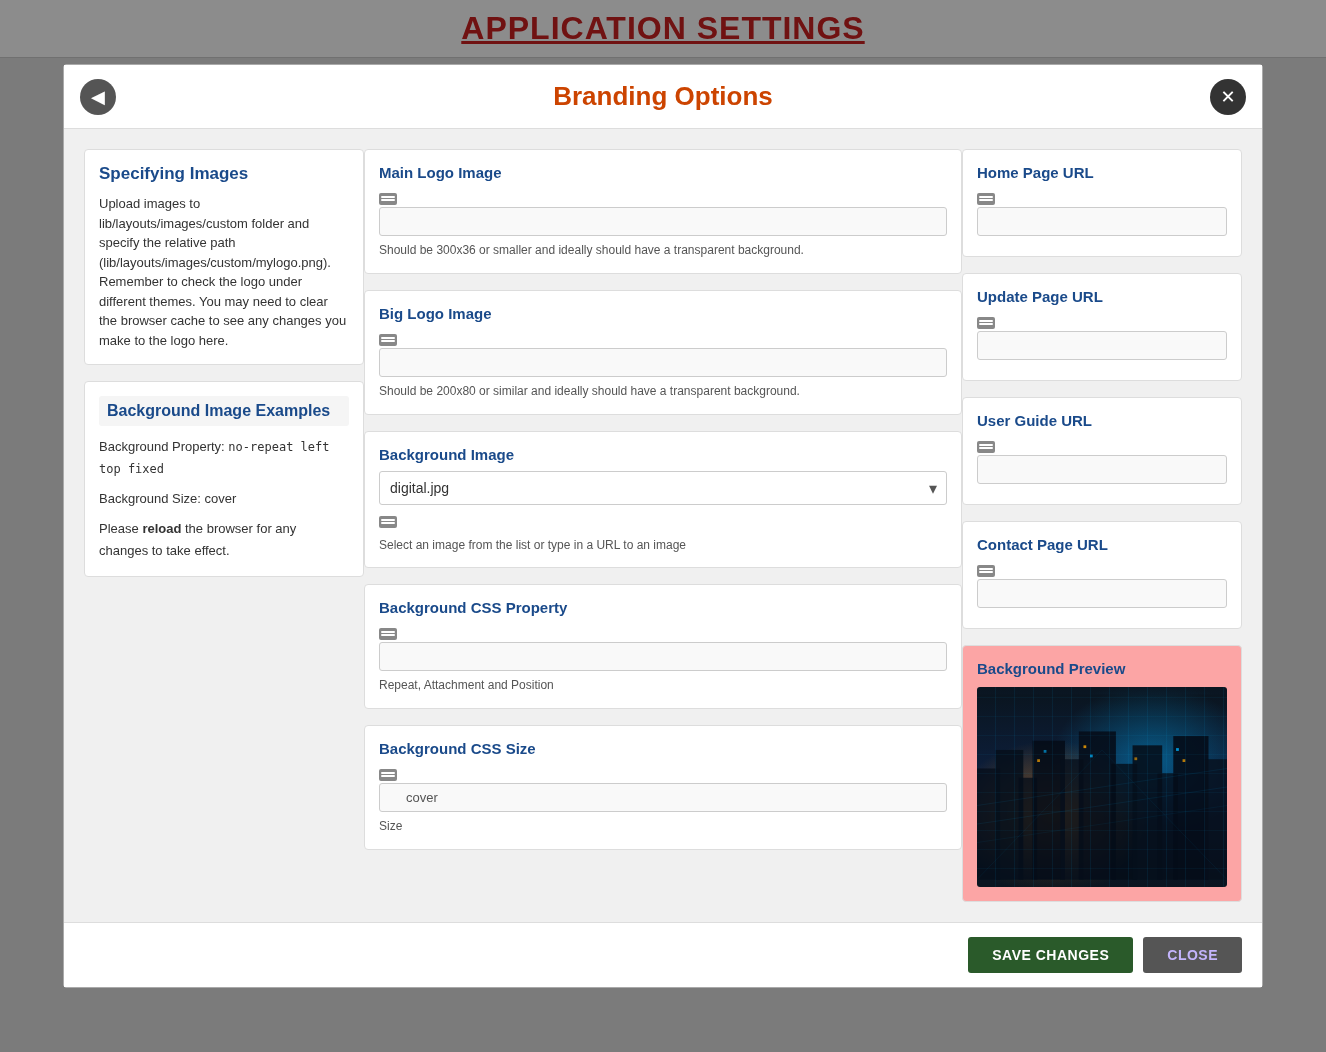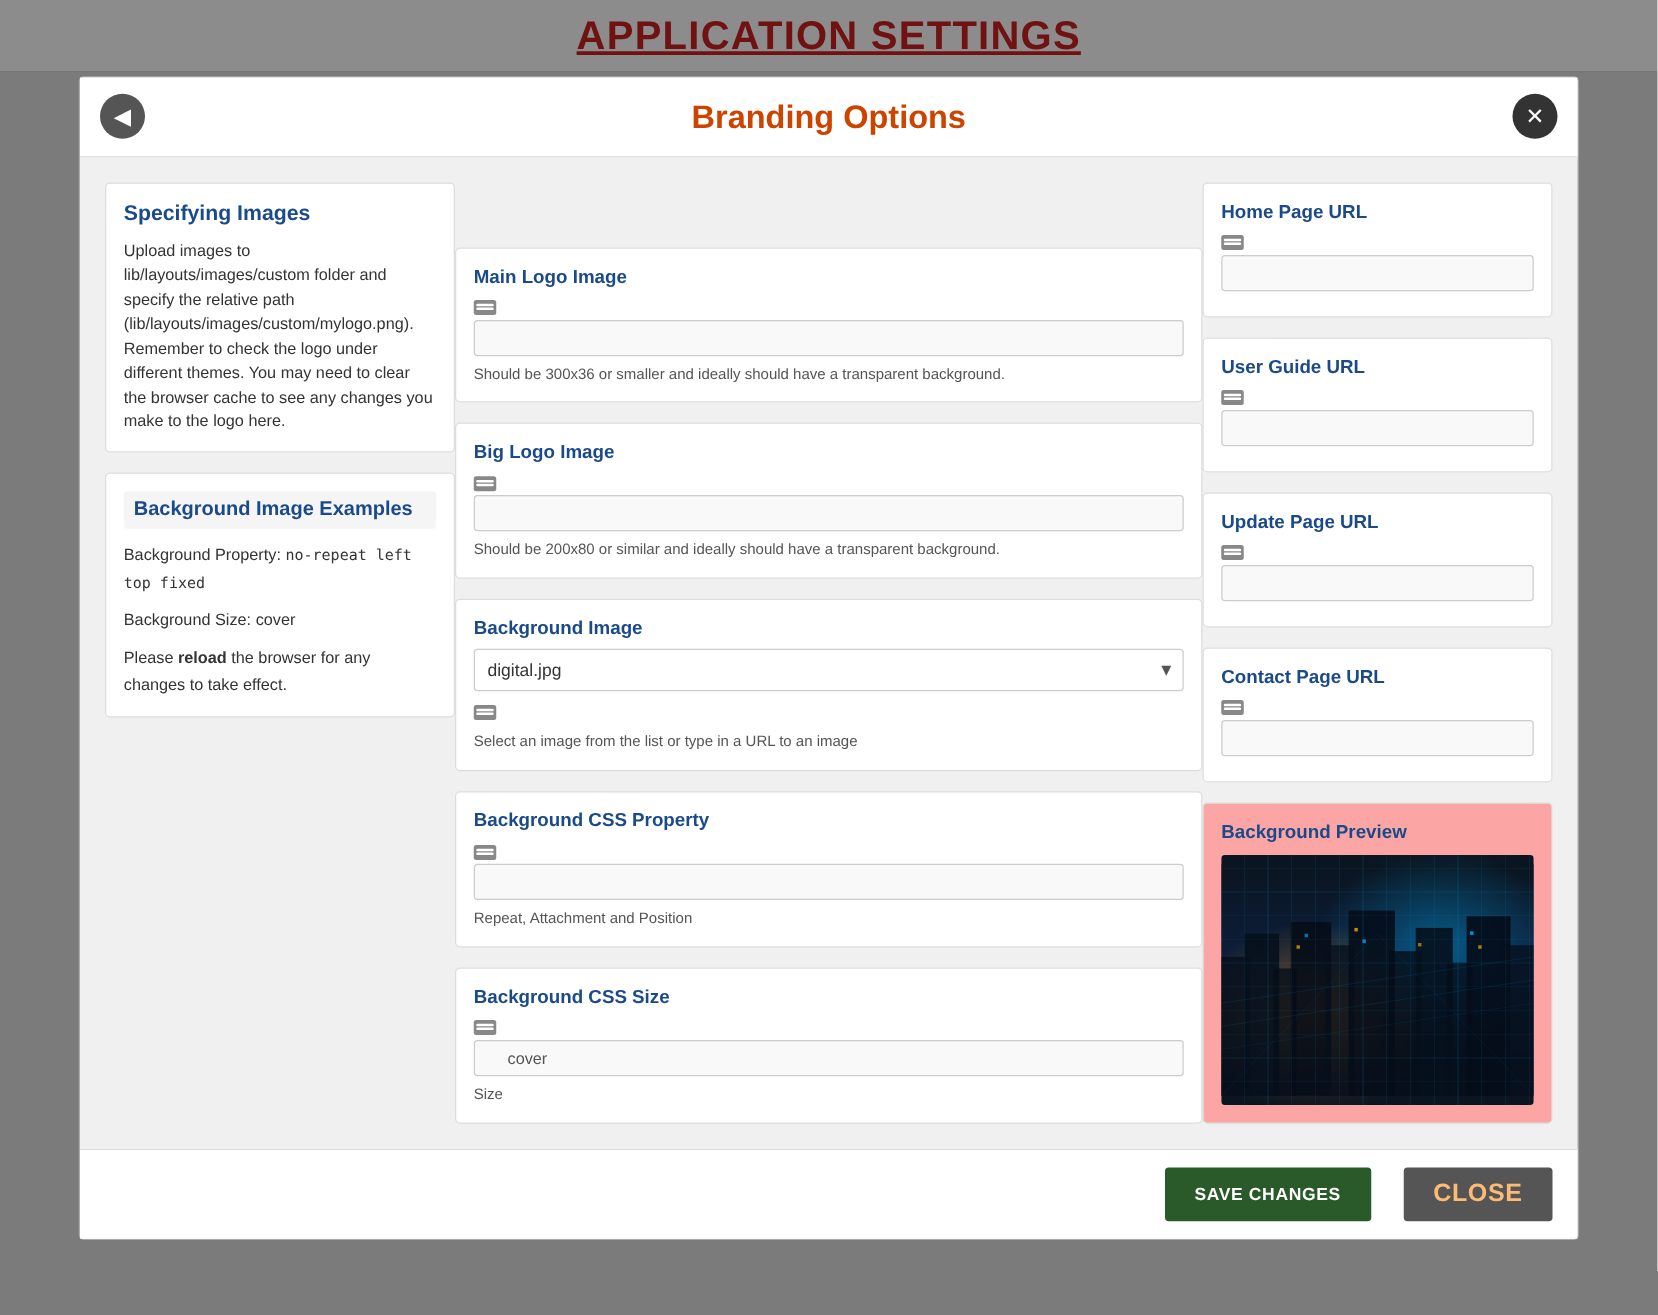--- a/index.html
+++ b/index.html
@@ -183,21 +183,20 @@
     .reload-bold {
       font-weight: bold;
     }
 
     
     .col-middle {
       flex: 1;
       display: flex;
       flex-direction: column;
       gap: 16px;
-      justify-content: flex-end;
     }
 
     .field-section {
       background: #fff;
       border: 1px solid #ddd;
       border-radius: 4px;
       padding: 14px;
     }
 
     .field-label {
@@ -320,42 +319,42 @@
         );
     }
 
     
     .modal-footer {
       padding: 14px 20px;
       background: #fff;
       border-top: 1px solid #ddd;
       display: flex;
       justify-content: flex-end;
-      gap: 26px;
+      gap: 10px;
     }
 
     .btn-save {
       padding: 10px 24px;
       background: #2a5a2a;
       color: #fff;
       border: none;
       border-radius: 3px;
       font-size: 14px;
       font-weight: bold;
       cursor: pointer;
       letter-spacing: 0.5px;
     }
 
     .btn-close {
       padding: 10px 24px;
       background: #555;
-      color: #fdba74;
+      color: #c4b5fd;
       border: none;
       border-radius: 3px;
-      font-size: 20px;
+      font-size: 14px;
       font-weight: bold;
       cursor: pointer;
       letter-spacing: 0.5px;
     }
 
     
     .kbd-icon {
       display: inline-block;
       width: 18px;
       height: 12px;
@@ -483,29 +482,29 @@
 
         <div class="url-field-section">
           <div class="field-label">Home Page URL</div>
           <div class="input-icon-wrap">
             <span class="kbd-icon"></span>
             <input class="field-input-with-icon" type="text" value="" style="">
           </div>
         </div>
 
         <div class="url-field-section">
+          <div class="field-label">Update Page URL</div>
+          <div class="input-icon-wrap">
+            <span class="kbd-icon"></span>
+            <input class="field-input-with-icon" type="text" value="" style="">
+          </div>
+        </div>
+
+        <div class="url-field-section">
           <div class="field-label">User Guide URL</div>
-          <div class="input-icon-wrap">
-            <span class="kbd-icon"></span>
-            <input class="field-input-with-icon" type="text" value="" style="">
-          </div>
-        </div>
-
-        <div class="url-field-section">
-          <div class="field-label">Update Page URL</div>
           <div class="input-icon-wrap">
             <span class="kbd-icon"></span>
             <input class="field-input-with-icon" type="text" value="" style="">
           </div>
         </div>
 
         <div class="url-field-section">
           <div class="field-label">Contact Page URL</div>
           <div class="input-icon-wrap">
             <span class="kbd-icon"></span>

